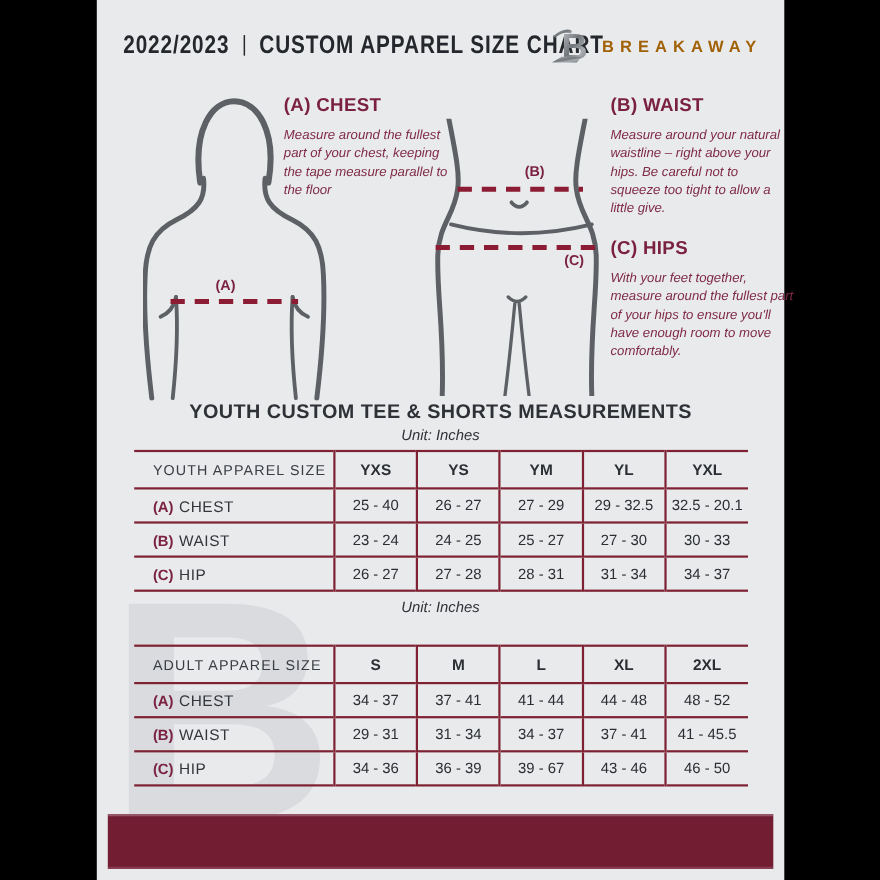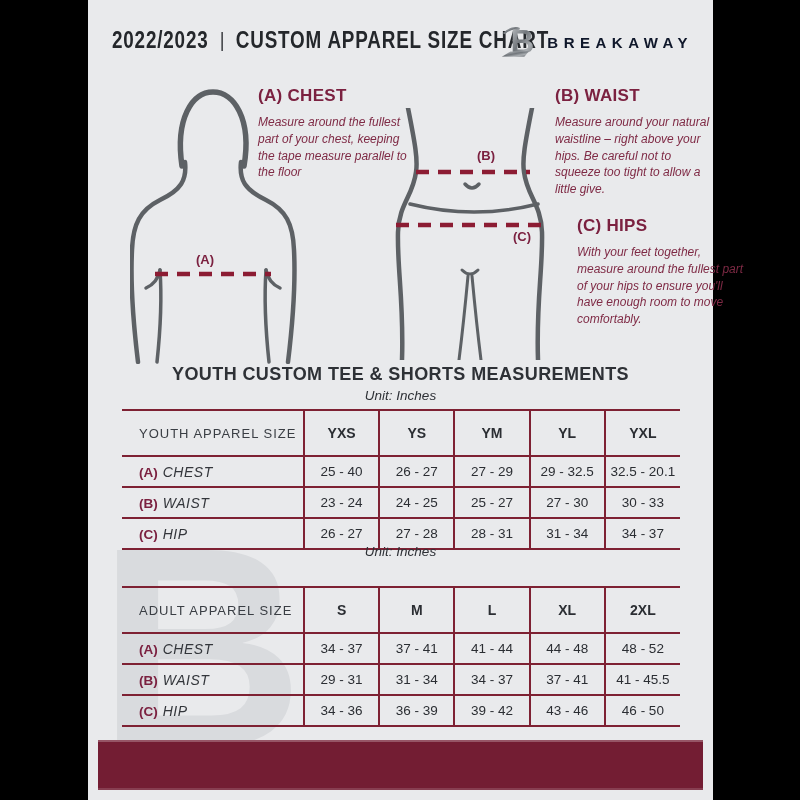--- a/index.html
+++ b/index.html
@@ -17,43 +17,43 @@
   
   .watermark{position:absolute;left:10px;top:538px;z-index:0;font-size:285px;line-height:218px;
     font-weight:bold;color:var(--watermark);letter-spacing:-10px;}
 
   
   .hdr-left{left:24px;top:27px;display:flex;align-items:center;white-space:nowrap;
     transform:scaleX(.82);transform-origin:left center;}
   .hdr-left .t{font-size:23px;font-weight:bold;color:var(--dark);letter-spacing:1px;}
   .hdr-left .sep{font-size:20px;color:var(--dark);margin:0 14px;font-weight:normal;}
   .brand{right:20px;top:22px;display:flex;align-items:center;gap:7px;}
-  .brand-name{font-size:15px;font-weight:bold;color:#0f172a;letter-spacing:5.5px;}
+  .brand-name{font-size:15px;font-weight:bold;color:#a16207;letter-spacing:5.5px;}
 
   
   .inst h3{font-size:17px;font-weight:bold;color:var(--maroon);letter-spacing:.3px;margin-bottom:8px;}
   .inst p{font-size:12px;font-style:italic;color:var(--body-maroon);line-height:1.4;white-space:pre-line;}
 
   
   .sec{left:0;width:625px;text-align:center;}
   .sec .title{font-size:18px;font-weight:bold;color:#2e3136;letter-spacing:.4px;}
   .sec .unit{font-size:13.5px;font-style:italic;color:#2e3136;margin-top:3px;}
 
   
   .size-table{position:absolute;left:34px;width:558px;border-collapse:collapse;table-layout:fixed;z-index:1;}
   .size-table col.c-label{width:182px;}
   .size-table thead tr{border-top:2.5px solid var(--tborder);border-bottom:2.5px solid var(--tborder);}
   .size-table tbody tr{border-bottom:2.5px solid var(--tborder);}
   .size-table th,.size-table td{border-left:2px solid var(--tborder);text-align:center;background:transparent;}
   .size-table th:first-child,.size-table td:first-child{border-left:none;text-align:left;padding-left:17px;}
-  .size-table thead th{height:46px;font-size:14px;font-weight:bold;color:var(--cell);}
+  .size-table thead th{height:34px;font-size:14px;font-weight:bold;color:var(--cell);}
   .size-table thead th.lbl{font-size:13px;font-weight:normal;color:var(--label);letter-spacing:1px;}
   .size-table td{height:31px;font-size:13.5px;color:var(--cell);}
   .size-table td .pfx{color:var(--maroon);font-weight:bold;margin-right:5px;font-size:13.5px;}
-  .size-table td .nm{color:#33363b;font-size:14px;letter-spacing:.5px;font-style:italic;}
+  .size-table td .nm{color:#33363b;font-size:14px;letter-spacing:.5px;}
 
   
   .footer-bar{left:10px;top:740px;width:605px;height:50px;background:var(--footer);
     box-shadow:inset 0 2px 0 rgba(255,255,255,.25), inset 0 -2px 0 rgba(255,255,255,.15);}
 
   svg text{font-family:"Liberation Sans",sans-serif;}
 </style>
 </head>
 <body>
 
@@ -115,21 +115,21 @@
     </svg>
 
     <div class="layer inst" style="left:170px;top:86px;width:154px;">
       <h3>(A) CHEST</h3>
       <p>Measure around the fullest part of your chest, keeping the tape measure parallel to the floor</p>
     </div>
     <div class="layer inst" style="left:467px;top:86px;width:160px;">
       <h3>(B) WAIST</h3>
       <p>Measure around your natural waistline – right above your hips. Be careful not to squeeze too tight to allow a little give.</p>
     </div>
-    <div class="layer inst" style="left:467px;top:216px;width:170px;margin-left:22px;">
+    <div class="layer inst" style="left:467px;top:216px;width:170px;">
       <h3>(C) HIPS</h3>
       <p>With your feet together, measure around the fullest part of your hips to ensure you'll
 have enough room to move comfortably.</p>
     </div>
 
     <div class="layer sec" style="top:364px;">
       <div class="title">YOUTH CUSTOM TEE &amp; SHORTS MEASUREMENTS</div>
       <div class="unit">Unit: Inches</div>
     </div>
     <table class="size-table" style="top:409px;">
@@ -215,21 +215,21 @@
           <td>29 - 31</td>
           <td>31 - 34</td>
           <td>34 - 37</td>
           <td>37 - 41</td>
           <td>41 - 45.5</td>
         </tr>
         <tr>
           <td><span class="pfx">(C)</span><span class="nm">HIP</span></td>
           <td>34 - 36</td>
           <td>36 - 39</td>
-          <td>39 - 42</td>
+          <td>39 - 67</td>
           <td>43 - 46</td>
           <td>46 - 50</td>
         </tr>
       </tbody>
     </table>
 
     <div class="layer footer-bar"></div>
   </div>
 </div>
 

